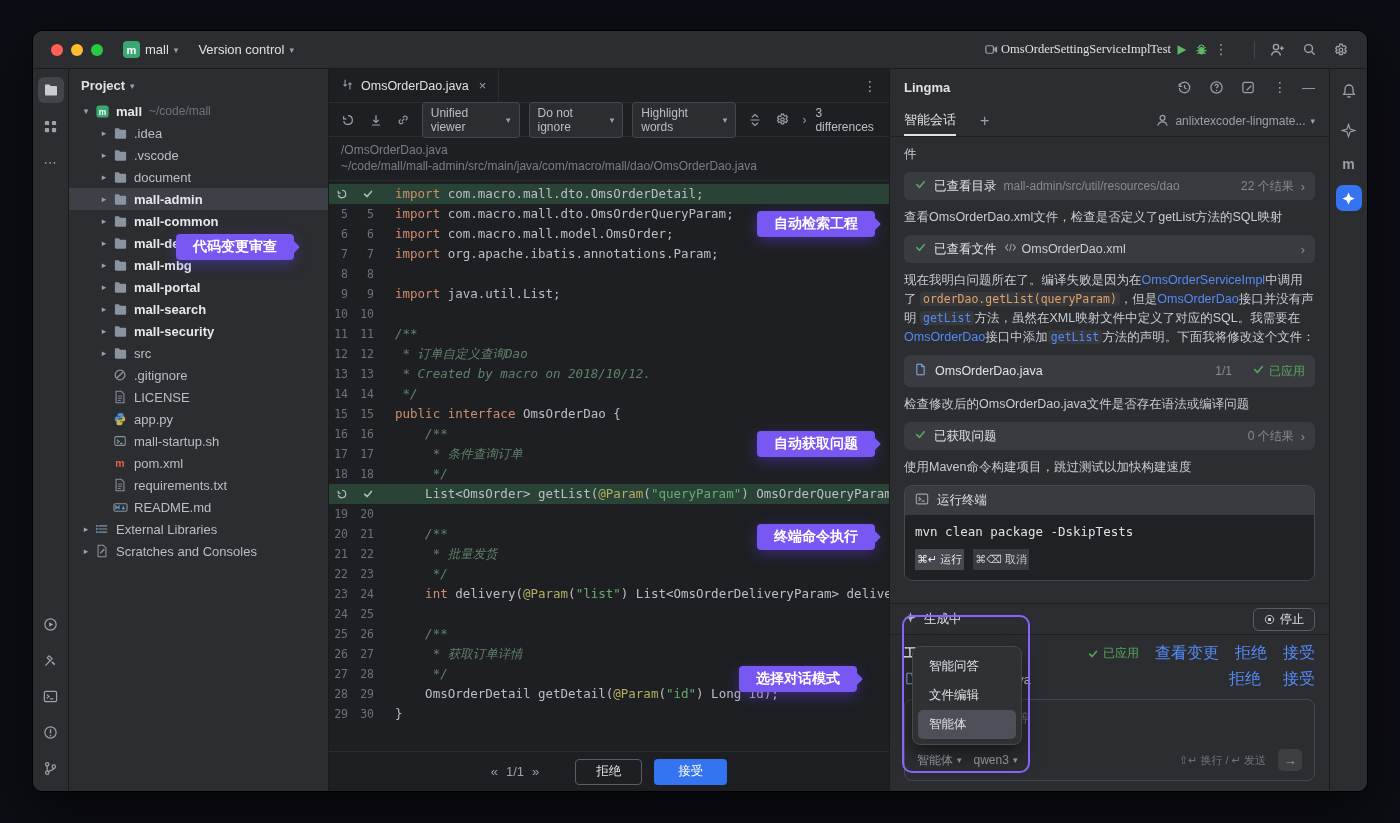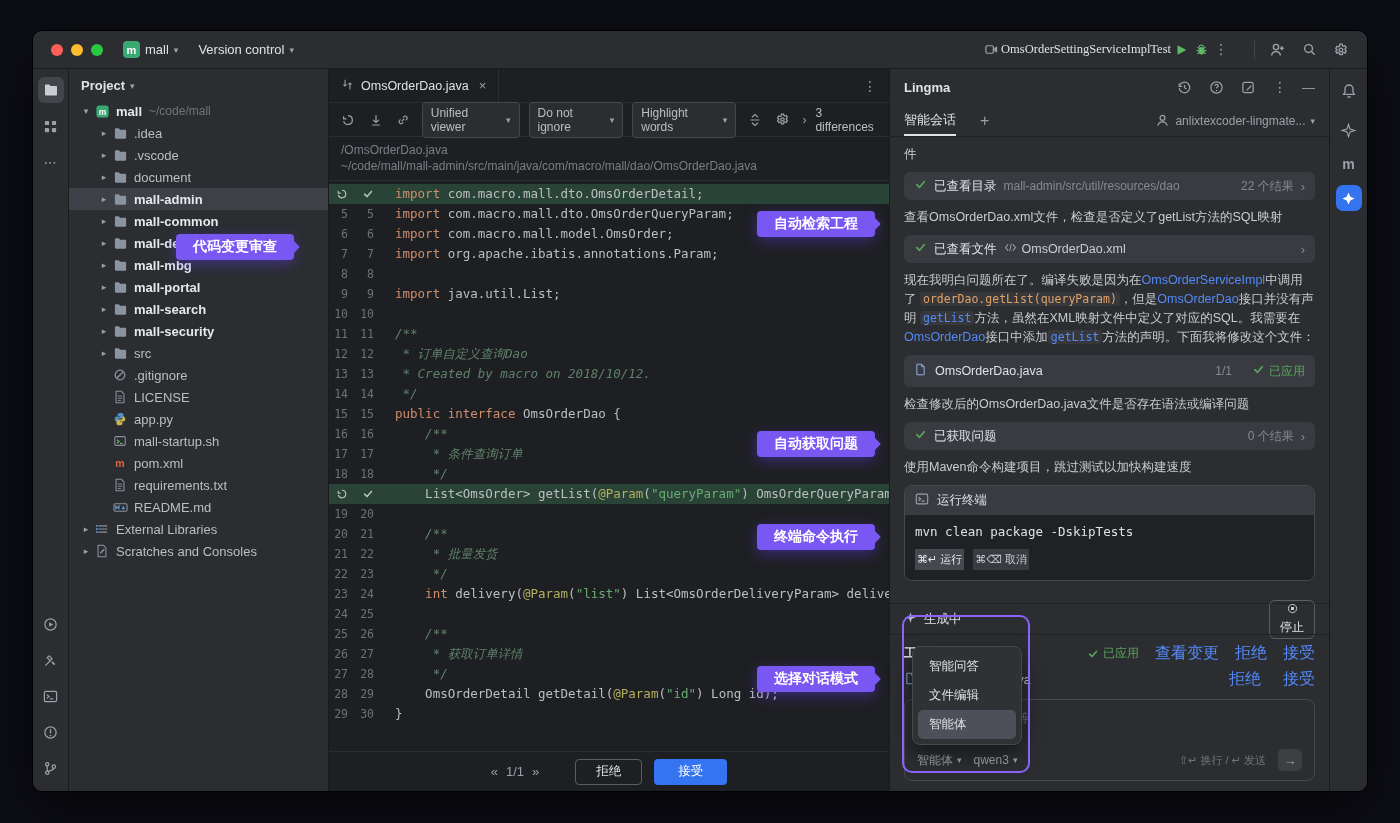--- a/index.html
+++ b/index.html
@@ -123,21 +123,21 @@
     padding:0 10px; color:#dfe1e5; }
   .term-body { background:#1f2124; padding:9px 10px 10px; }
   .term-cmd { font-family:"DejaVu Sans Mono","Liberation Mono",monospace; font-size:12.5px;
     color:#dfe1e5; margin-bottom:10px; }
   .term-chip { display:inline-flex; align-items:center; font-size:11px; color:#c9ccd1;
     background:#393b40; border-radius:0; padding:3px 2px; margin-right:9px; }
   .term-chip.primary { background:#45484f; color:#e8eaed; }
   .status-row { height:31px; border-top:1px solid #202124; display:flex; align-items:center;
     gap:7px; padding:0 14px; font-size:12.5px; color:#dfe1e5; flex:0 0 auto; }
   .stop-btn { margin-left:auto; border:1px solid #5a5d63; border-radius:6px; padding:2px 10px;
-    display:flex; align-items:center; gap:5px; font-size:12px; color:#dfe1e5;flex-direction:column; }
+    display:flex; align-items:center; gap:5px; font-size:12px; color:#dfe1e5; }
   .bottom-section { flex:0 0 auto; border-top:1px solid #202124; padding-top:4px; }
   .ws-row { display:flex; align-items:center; gap:6px; padding:4px 14px 2px; font-size:12.5px; }
   .ws-title { color:#dfe1e5; font-weight:600; }
   .ws-tag { color:#87898f; font-size:11px; }
   .ws-applied { margin-left:auto; display:flex; align-items:center; gap:4px; color:#58a65c; font-size:12px; }
   .ws-link { color:#548af7; font-size:16px; margin-left:10px; }
   .ws-file-row { display:flex; align-items:center; gap:6px; padding:3px 14px; font-size:12.5px; color:#c9ccd1; }
   .ws-file-actions { margin-left:auto; display:flex; gap:12px; }
   .composer { margin:6px 14px 10px; border:1px solid #46484e; border-radius:8px;
     background:#2b2d30; padding:10px 12px 9px; }
@@ -821,13 +821,13 @@
           </svg>
       </span>
     </div>
   </div>
 </div>
 
 <div class="callout" style="left: 176px; top: 234px;">代码变更审查</div>
 <div class="callout" style="left: 757px; top: 211px;">自动检索工程</div>
 <div class="callout" style="left: 757px; top: 431px;">自动获取问题</div>
 <div class="callout" style="left: 757px; top: 524px;">终端命令执行</div>
-<div class="callout" style="left: 757px; top: 666px;">选择对话模式</div>
+<div class="callout" style="left: 739px; top: 666px;">选择对话模式</div>
 
 </body></html>

